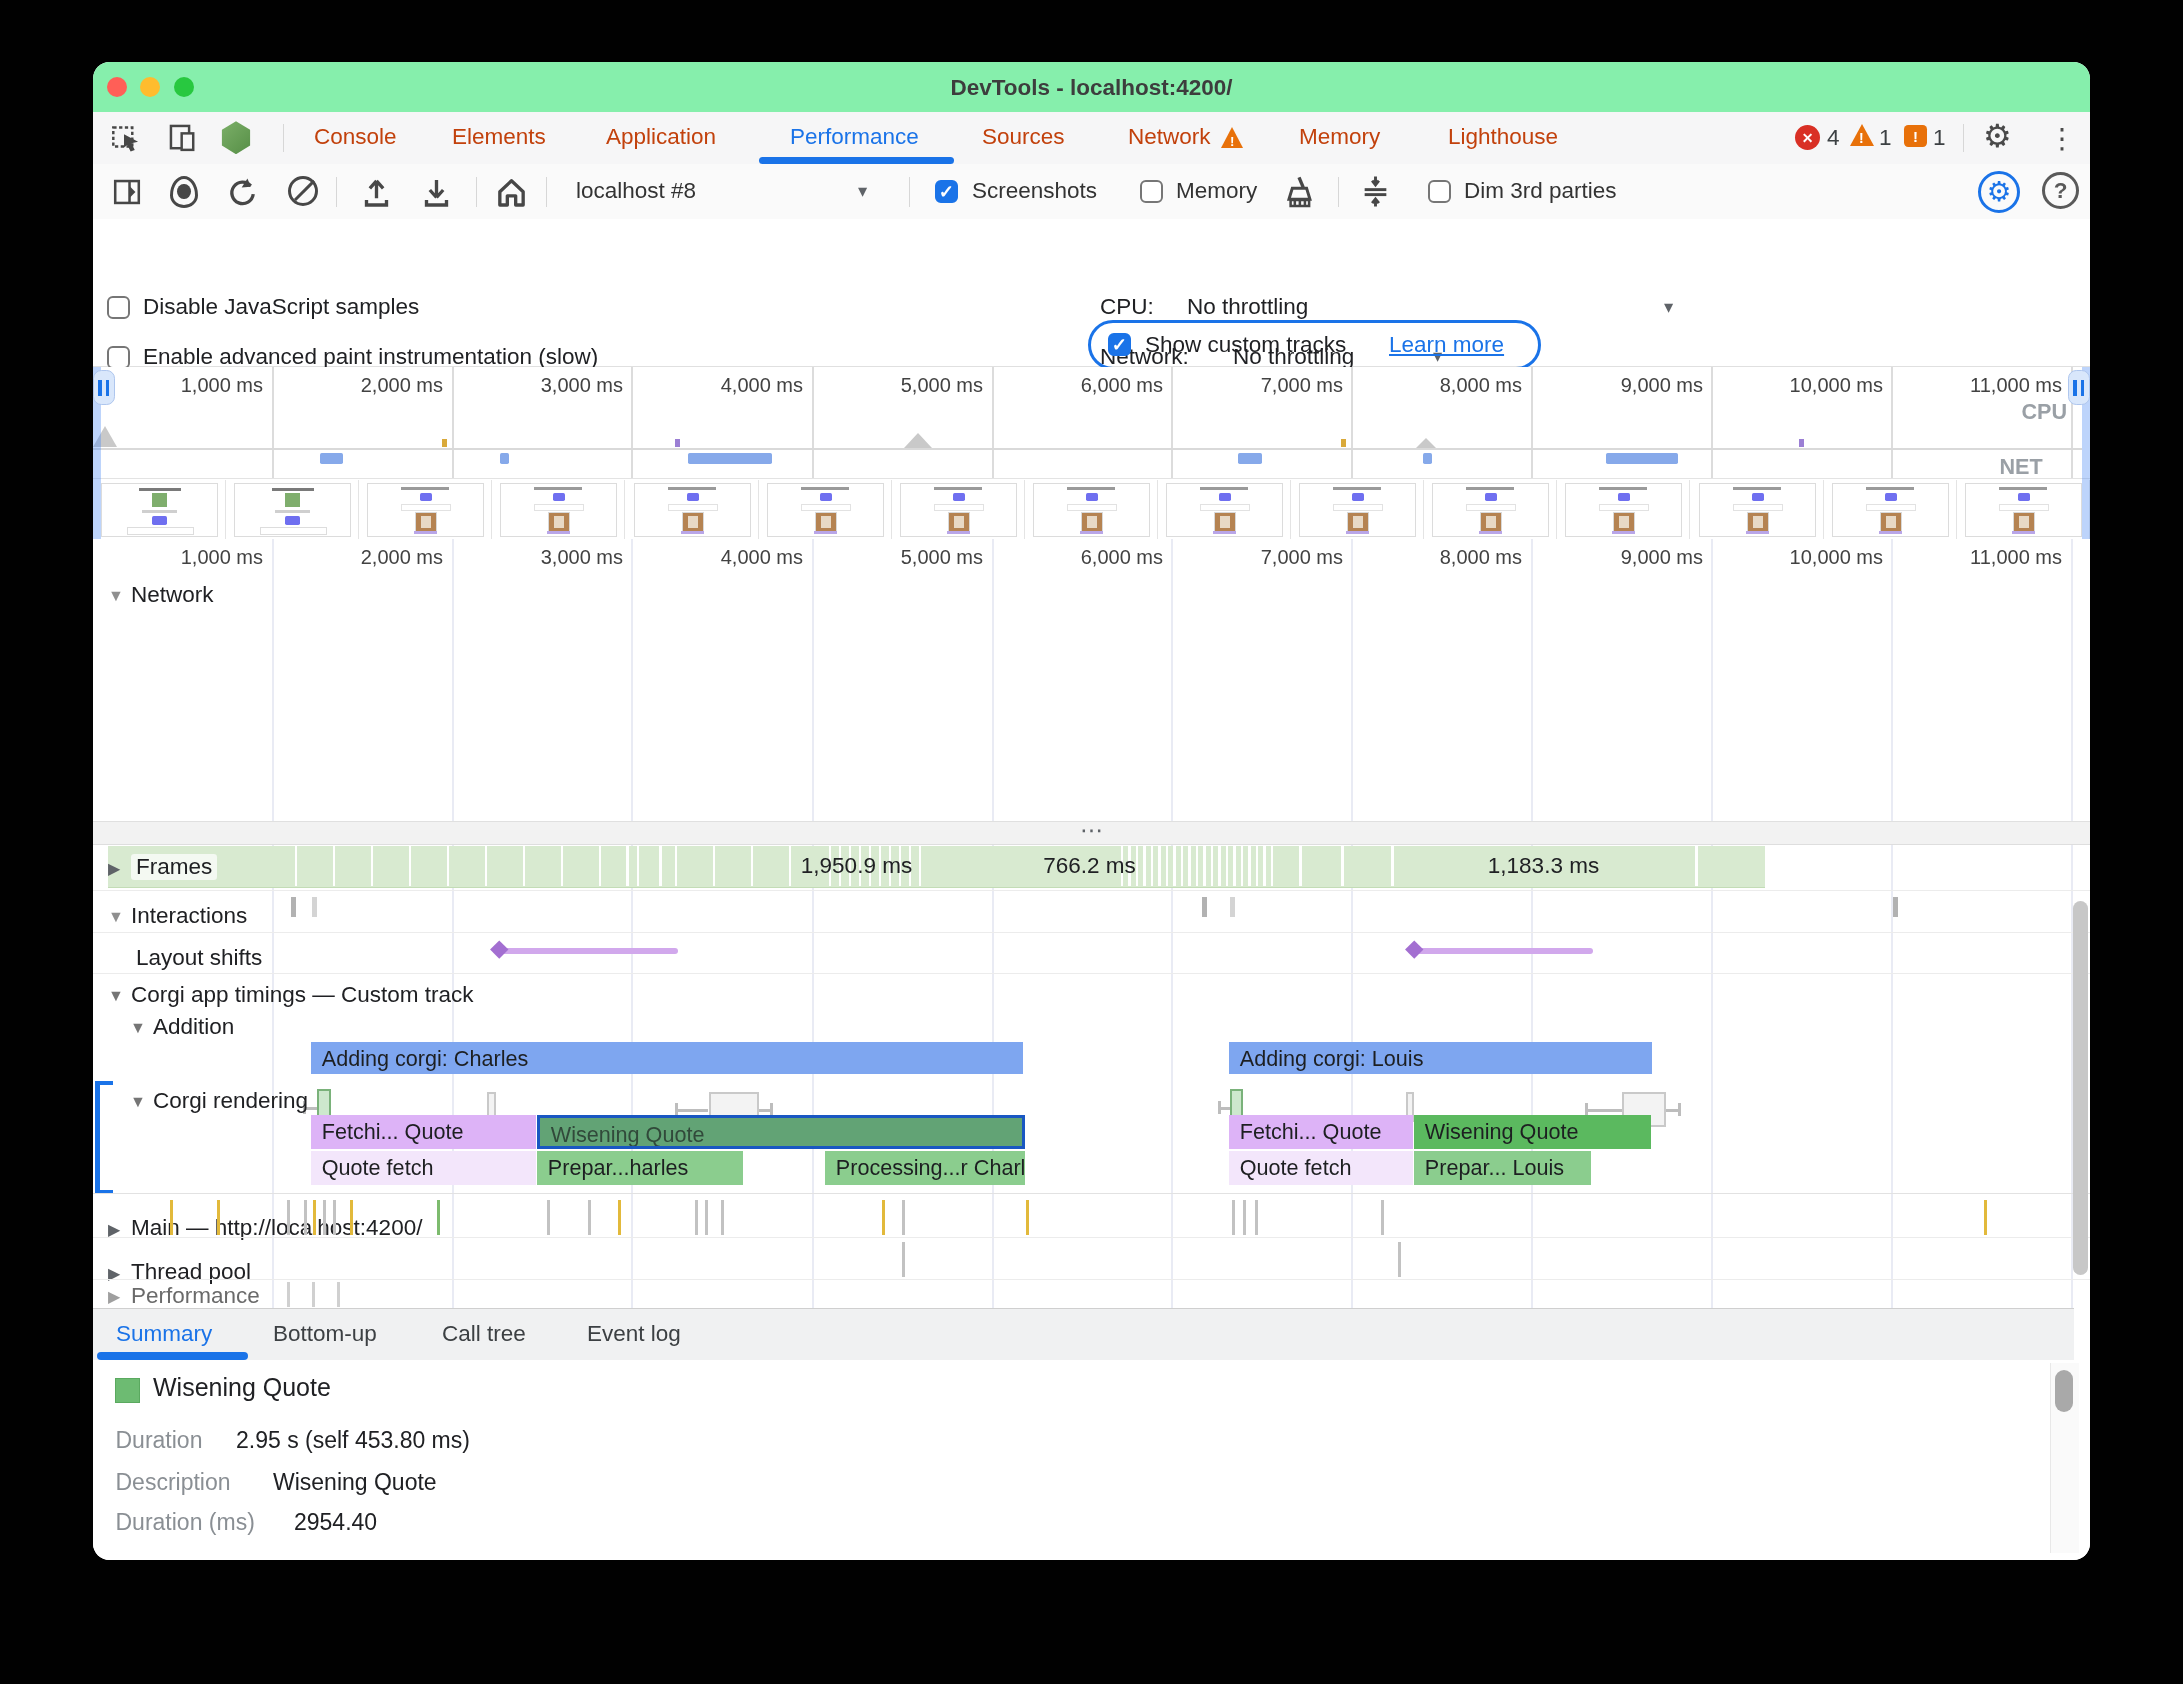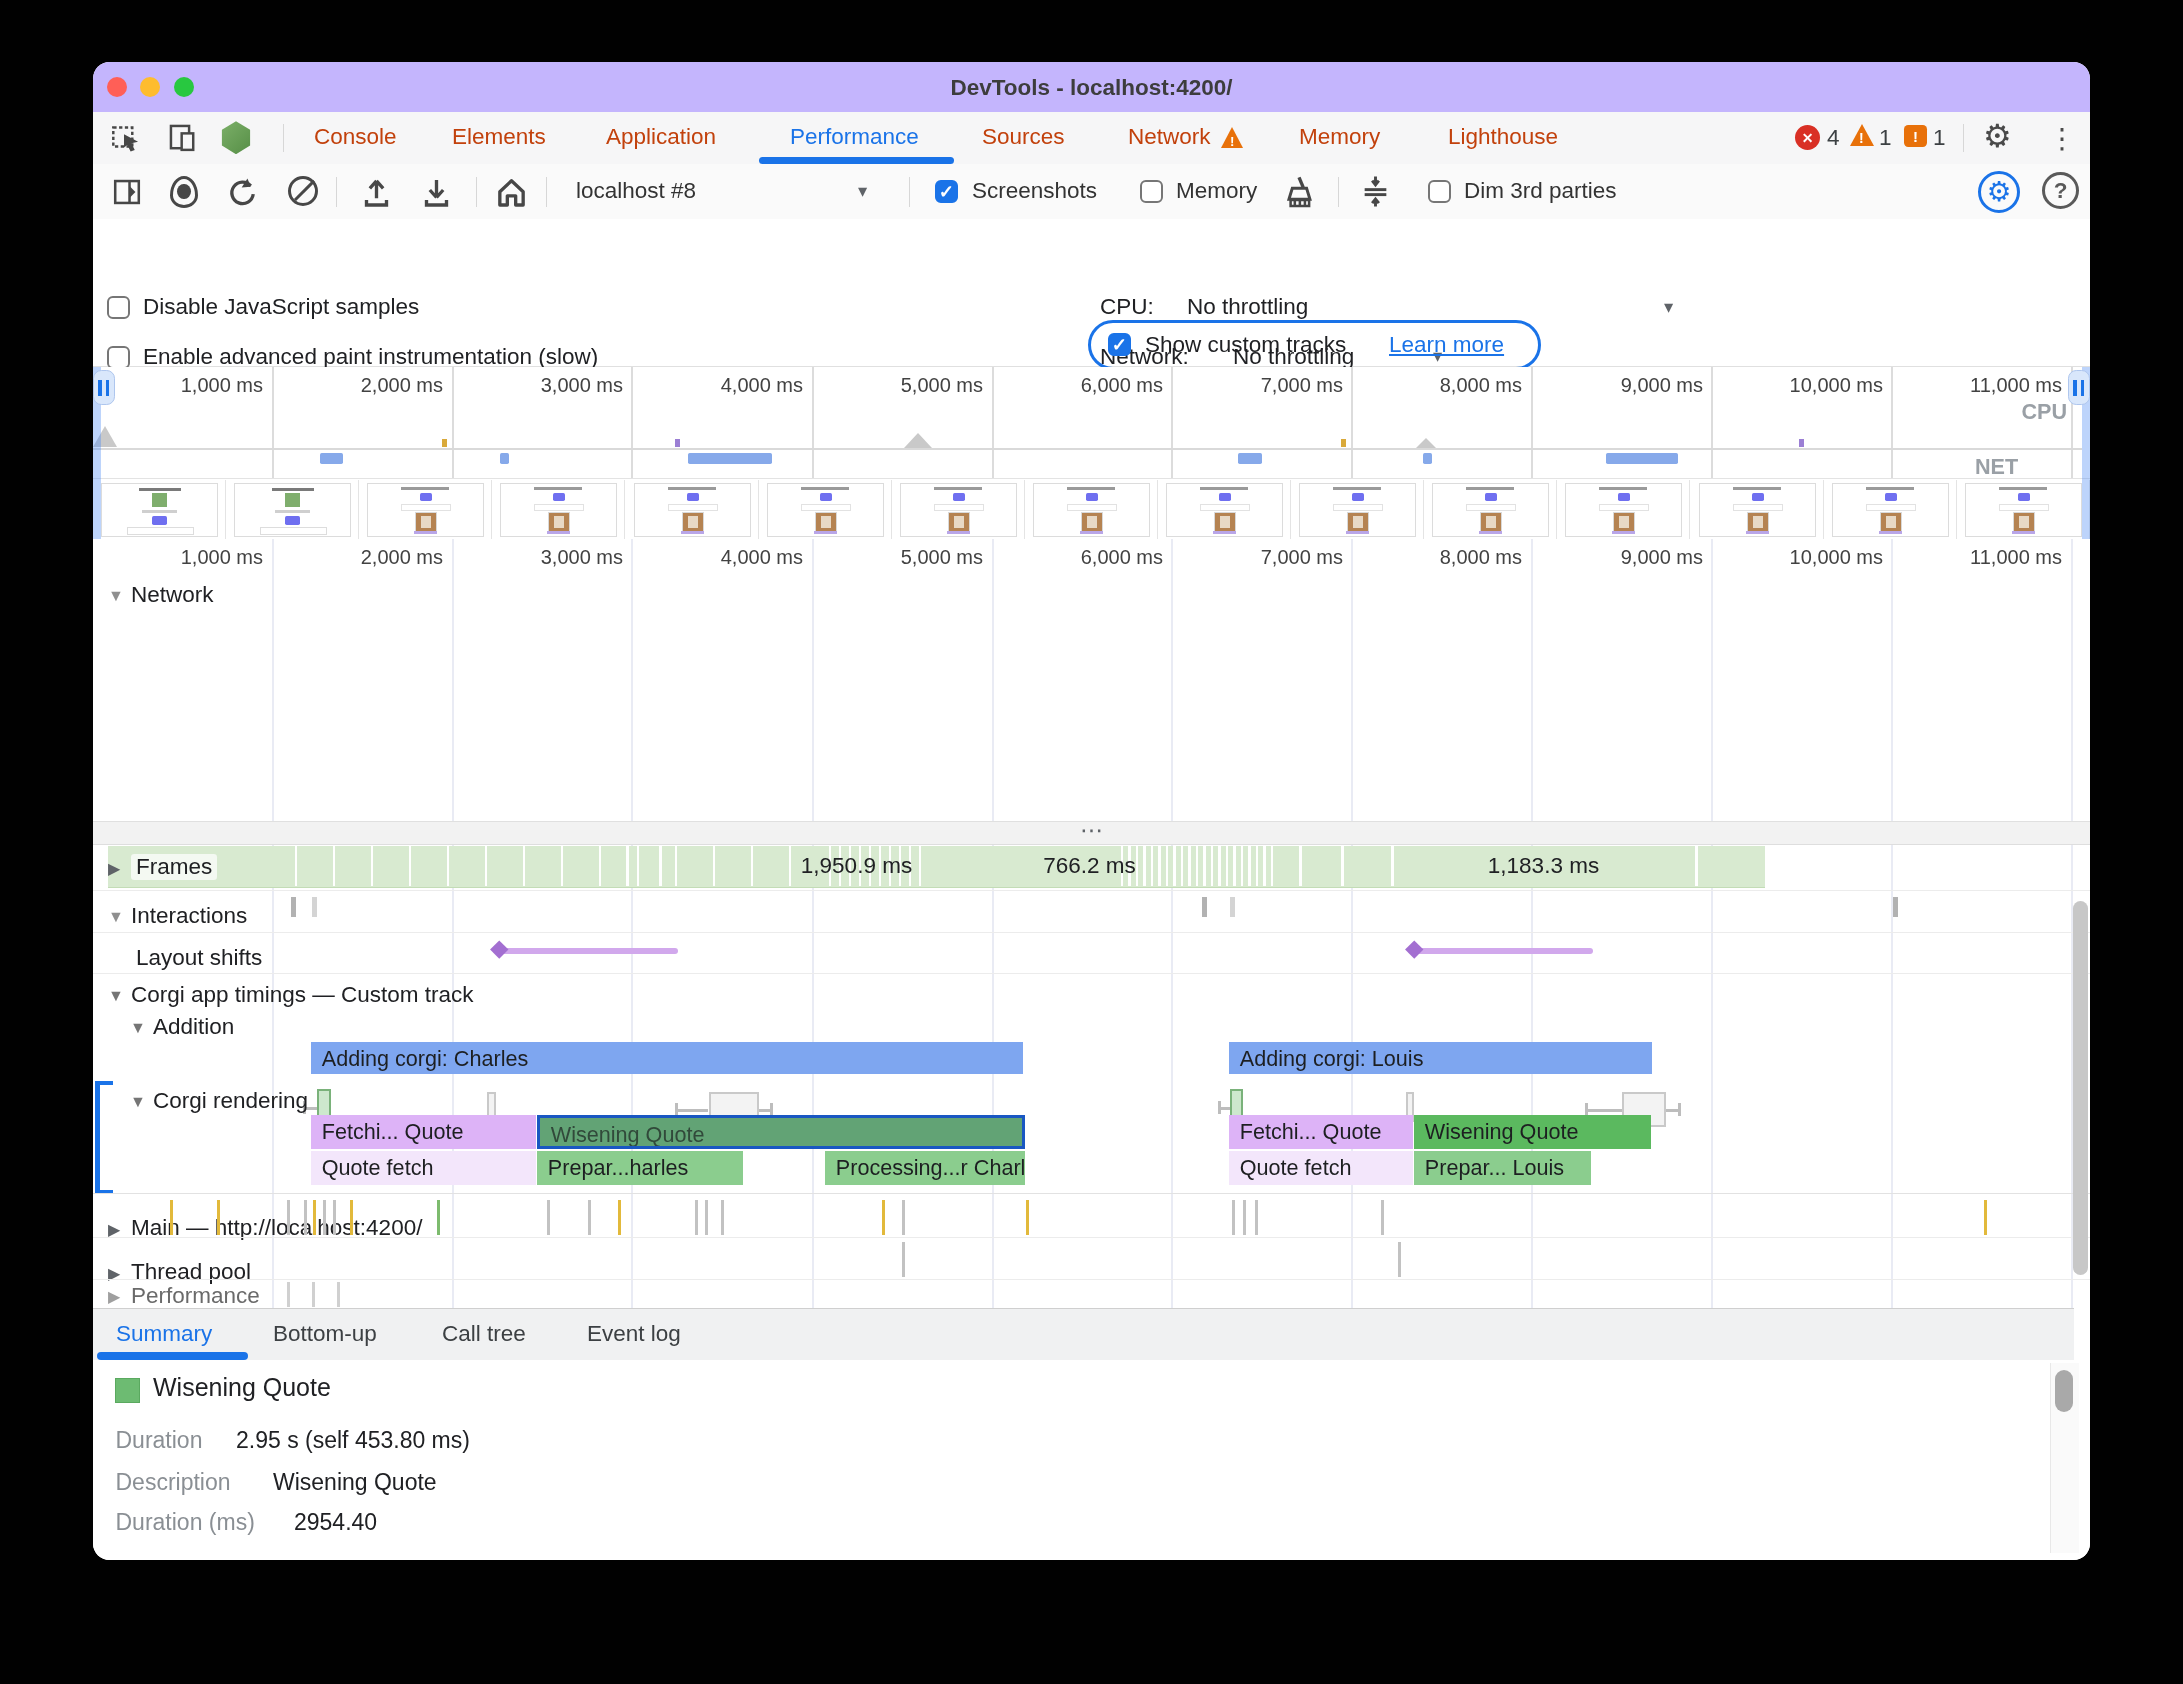--- a/index.html
+++ b/index.html
@@ -1,20 +1,20 @@
 <!DOCTYPE html>
 <html style="font-size:13.3px"><head>
 <meta charset="utf-8">
 <style>
   html,body{margin:0;padding:0}
   body{width:2183px;height:1684px;background:#010101;font-family:"Liberation Sans",sans-serif;color:#202124;position:relative}
   .ab{position:absolute}
   .win{left:93px;top:62px;width:1997px;height:1498px;background:#fff;border-radius:16.6px;overflow:hidden}
   
-  .titlebar{left:0;top:0;right:0;height:50px;background:#c4b5fd;border-bottom:0.8px solid #d5d5d5}
+  .titlebar{left:0;top:0;right:0;height:50px;background:#86efac;border-bottom:0.8px solid #d5d5d5}
   .tl{width:20px;height:20px;border-radius:50%;top:15px}
   .title{width:100%;text-align:center;top:12.5px;font-size:22.5px;font-weight:bold;color:#3d3d3d}
   
   .tabbar{left:0;top:50px;right:0;height:52px;background:#f6f6f7;border-bottom:0.8px solid #dcdcdc}
   .tab{top:11.6px;font-size:22.5px;color:#c2410c;white-space:nowrap}
   .tab.active{color:#1a73e8}
   .underline{left:666px;top:45px;width:195px;height:6.7px;background:#1a73e8;border-radius:4.2px}
   .vsep{width:0.8px;background:#d7d7d7}
   
   .toolbar{left:0;top:102px;right:0;height:56px;background:#fafafa;border-bottom:0.8px solid #e2e2e2}
@@ -206,21 +206,21 @@
         <div style="position: absolute; left: 577px; top: 0px; width: 133px; text-align: right; font: 20px &quot;Liberation Sans&quot;, sans-serif; color: rgb(66, 66, 66);">4,000 ms</div>
         <div style="position: absolute; left: 757px; top: 0px; width: 133px; text-align: right; font: 20px &quot;Liberation Sans&quot;, sans-serif; color: rgb(66, 66, 66);">5,000 ms</div>
         <div style="position: absolute; left: 937px; top: 0px; width: 133px; text-align: right; font: 20px &quot;Liberation Sans&quot;, sans-serif; color: rgb(66, 66, 66);">6,000 ms</div>
         <div style="position: absolute; left: 1117px; top: 0px; width: 133px; text-align: right; font: 20px &quot;Liberation Sans&quot;, sans-serif; color: rgb(66, 66, 66);">7,000 ms</div>
         <div style="position: absolute; left: 1296px; top: 0px; width: 133px; text-align: right; font: 20px &quot;Liberation Sans&quot;, sans-serif; color: rgb(66, 66, 66);">8,000 ms</div>
         <div style="position: absolute; left: 1477px; top: 0px; width: 133px; text-align: right; font: 20px &quot;Liberation Sans&quot;, sans-serif; color: rgb(66, 66, 66);">9,000 ms</div>
         <div style="position: absolute; left: 1657px; top: 0px; width: 133px; text-align: right; font: 20px &quot;Liberation Sans&quot;, sans-serif; color: rgb(66, 66, 66);">10,000 ms</div>
         <div style="position: absolute; left: 1836px; top: 0px; width: 133px; text-align: right; font: 20px &quot;Liberation Sans&quot;, sans-serif; color: rgb(66, 66, 66);">11,000 ms</div>
       </div>
     <span class="ab ovlabel" style="left:1882px;top:32px;width:92px;text-align:right">CPU</span>
-    <span class="ab ovlabel" style="left:1882px;top:87px;width:92px;text-align:left">NET</span>
+    <span class="ab ovlabel" style="left:1882px;top:87px;width:92px;text-align:center">NET</span>
     <div class="ab" style="left:0;top:81px;right:8.3px;height:1.7px;background:#d9d9d9"></div>
     <div id="ov-cpu" class="ab" style="left:0;top:0;right:0;height:81px">
         <div style="position: absolute; left: 0px; top: 59px; width: 0px; height: 0px; border-left: 12.5px solid transparent; border-right: 12.5px solid transparent; border-bottom: 21.6px solid rgb(201, 201, 201);"></div>
         <div style="position: absolute; left: 811px; top: 66px; width: 0px; height: 0px; border-left: 14px solid transparent; border-right: 14px solid transparent; border-bottom: 15px solid rgb(201, 201, 201);"></div>
         <div style="position: absolute; left: 1323px; top: 71px; width: 0px; height: 0px; border-left: 10.8px solid transparent; border-right: 10.8px solid transparent; border-bottom: 10px solid rgb(201, 201, 201);"></div>
         <div style="position: absolute; left: 349px; top: 72px; width: 5px; height: 7.5px; background: rgb(217, 169, 58);"></div>
         <div style="position: absolute; left: 582px; top: 72px; width: 5px; height: 7.5px; background: rgb(155, 127, 212);"></div>
         <div style="position: absolute; left: 1248px; top: 72px; width: 5px; height: 7.5px; background: rgb(217, 169, 58);"></div>
         <div style="position: absolute; left: 1706px; top: 72px; width: 5px; height: 7.5px; background: rgb(155, 127, 212);"></div>
       </div>

